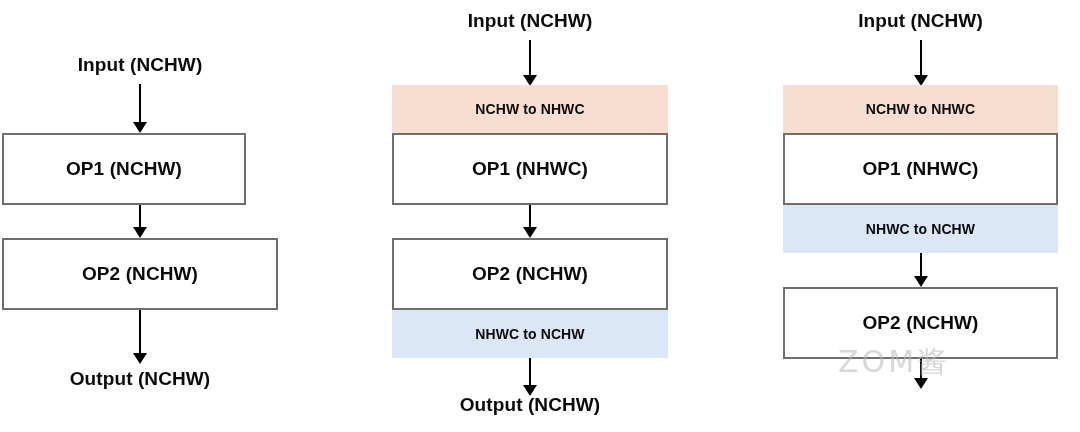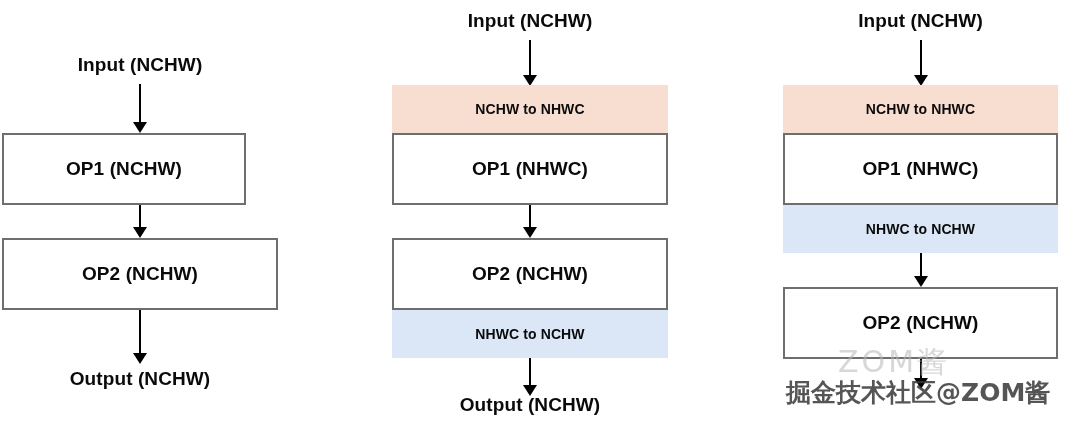--- a/index.html
+++ b/index.html
@@ -177,15 +177,14 @@
   </div>
 
   <div class="node box" style="left:783px; top:287px; width:275px; height:72px;">OP2 (NCHW)</div>
 
   <div class="arrow" style="left:921px; top:359px; height:30px;">
     <div class="shaft" style="height:20px;"></div>
     <div class="head" style="top:19px;"></div>
   </div>
 
   <div class="watermark wm-ghost">ZOM酱</div>
-  <div class="watermark wm-main">掘金技术社区@ZOM酱</div>
 
 </div>
 
 </body></html>

